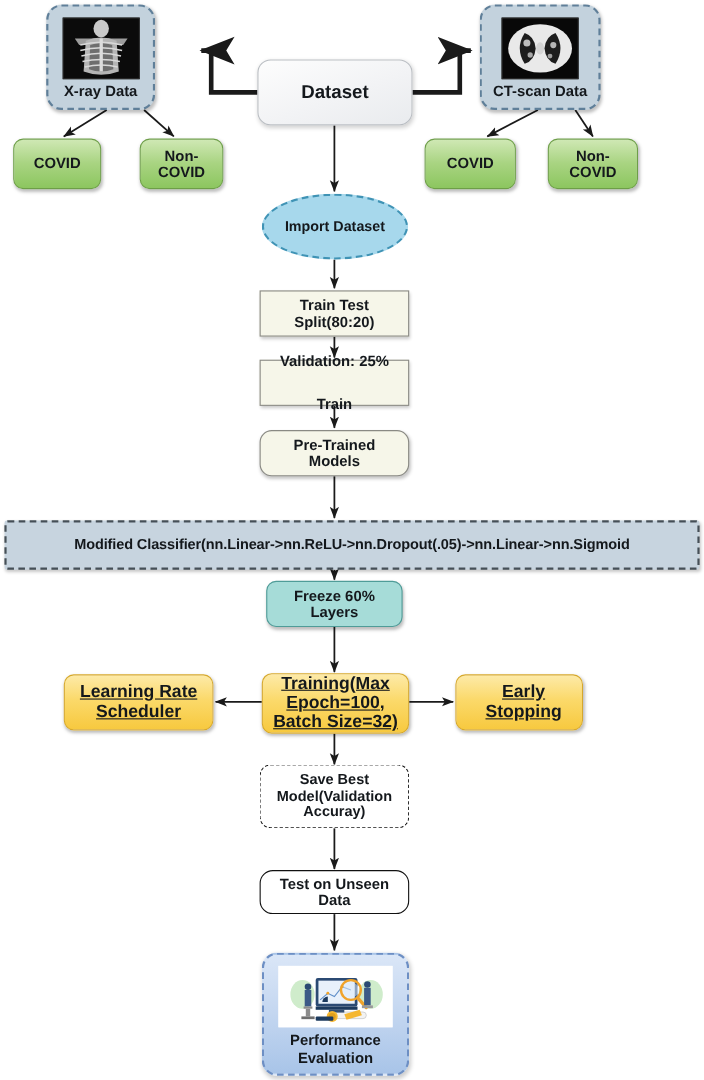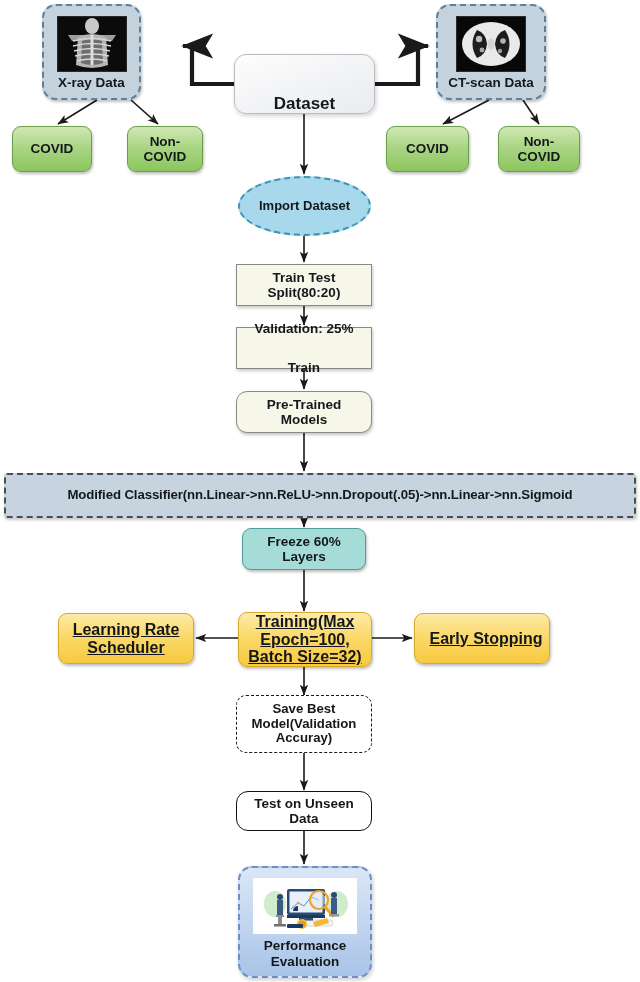--- a/index.html
+++ b/index.html
@@ -53,21 +53,20 @@
   .thumb svg { display: block; width: 100%; height: 100%; }
 
   
   .dataset {
     background: linear-gradient(160deg, #fdfdfd 0%, #f2f3f5 55%, #e9ebee 100%);
     border: 1px solid #b9bdc2;
     border-radius: 12px;
     font-size: 17px;
     font-weight: bold;
     box-shadow: 1px 2px 4px rgba(0,0,0,0.18);
-    justify-content: flex-end;
   }
 
   
   .green {
     background: linear-gradient(180deg, #cfe8b4 0%, #a9d482 48%, #8cc65f 100%);
     border: 1px solid #6d9e48;
     border-radius: 9px;
     font-size: 13.5px;
     box-shadow: 1px 2px 3px rgba(0,0,0,0.26);
   }
@@ -305,21 +304,21 @@
     <span class="lbl">Learning Rate</span>
     <span class="lbl">Scheduler</span>
   </div>
 
   <div class="node yellow" style="left:238px; top:612px; width:134px; height:55px;">
     <span class="lbl">Training(Max</span>
     <span class="lbl">Epoch=100,</span>
     <span class="lbl">Batch Size=32)</span>
   </div>
 
-  <div class="node yellow" style="left:414px; top:613px; width:136px; height:51px;padding-left:8px;">
+  <div class="node yellow" style="left:414px; top:613px; width:116px; height:51px;padding-left:8px;">
     <span class="lbl">Early Stopping</span>
   </div>
 
   <div class="node dashwhite" style="left:236px; top:695px; width:136px; height:58px;">
     <span class="lbl">Save Best</span>
     <span class="lbl">Model(Validation</span>
     <span class="lbl">Accuray)</span>
   </div>
 
   <div class="node white" style="left:236px; top:791px; width:136px; height:40px;">

